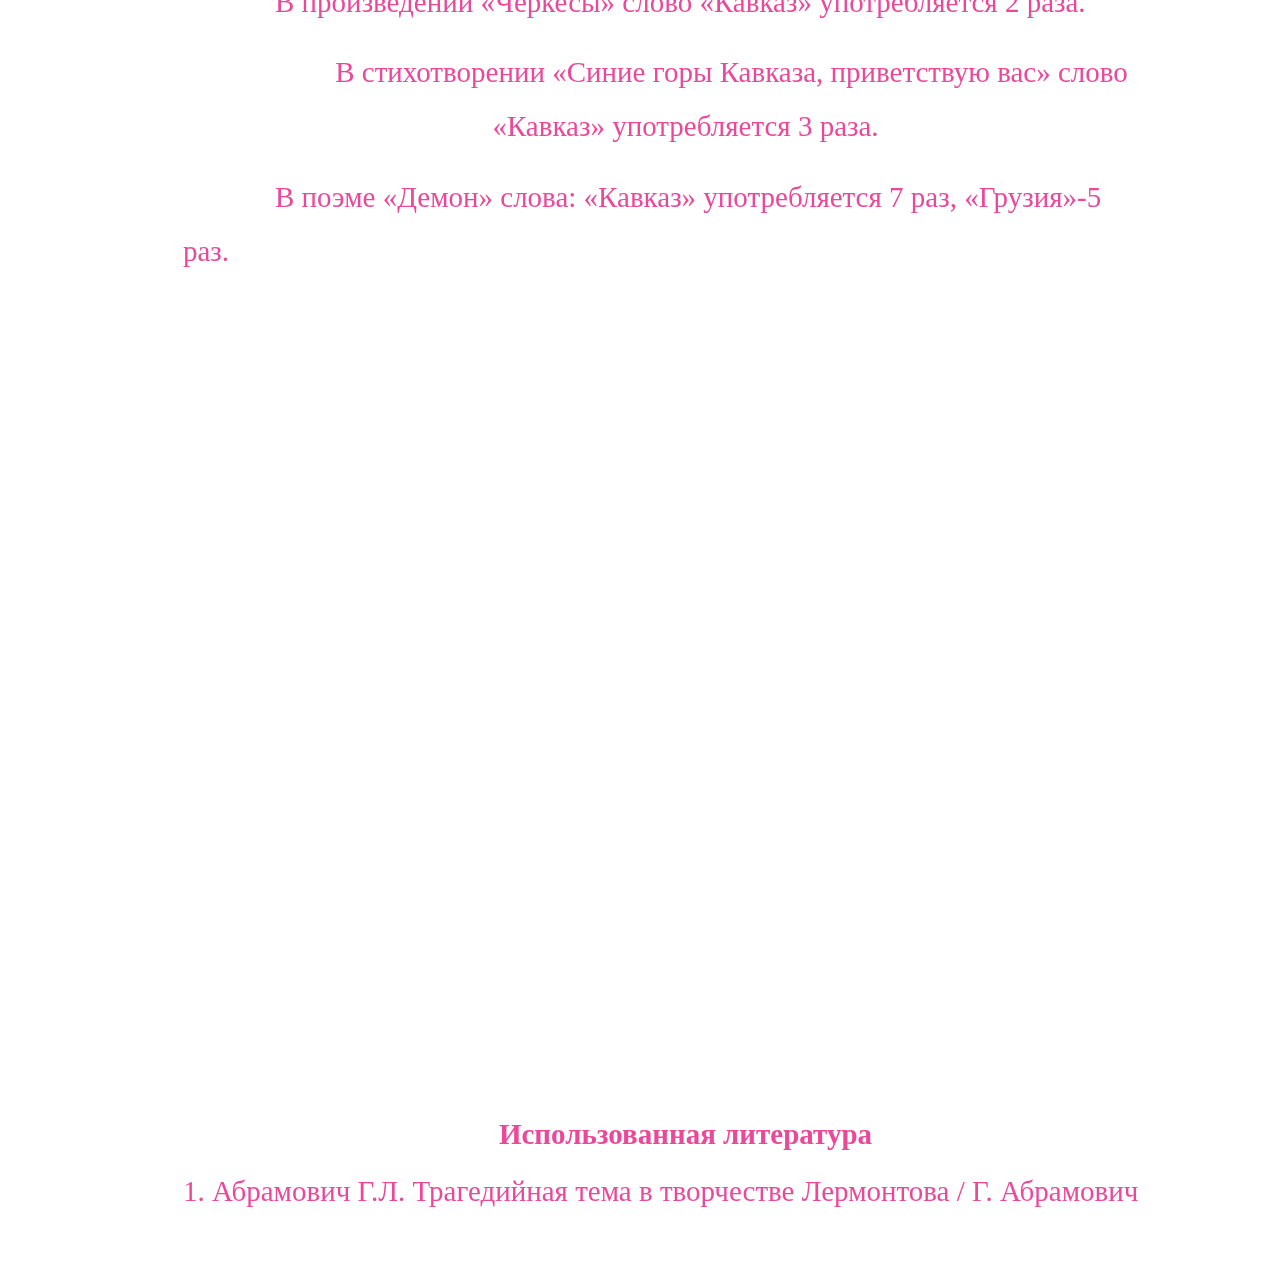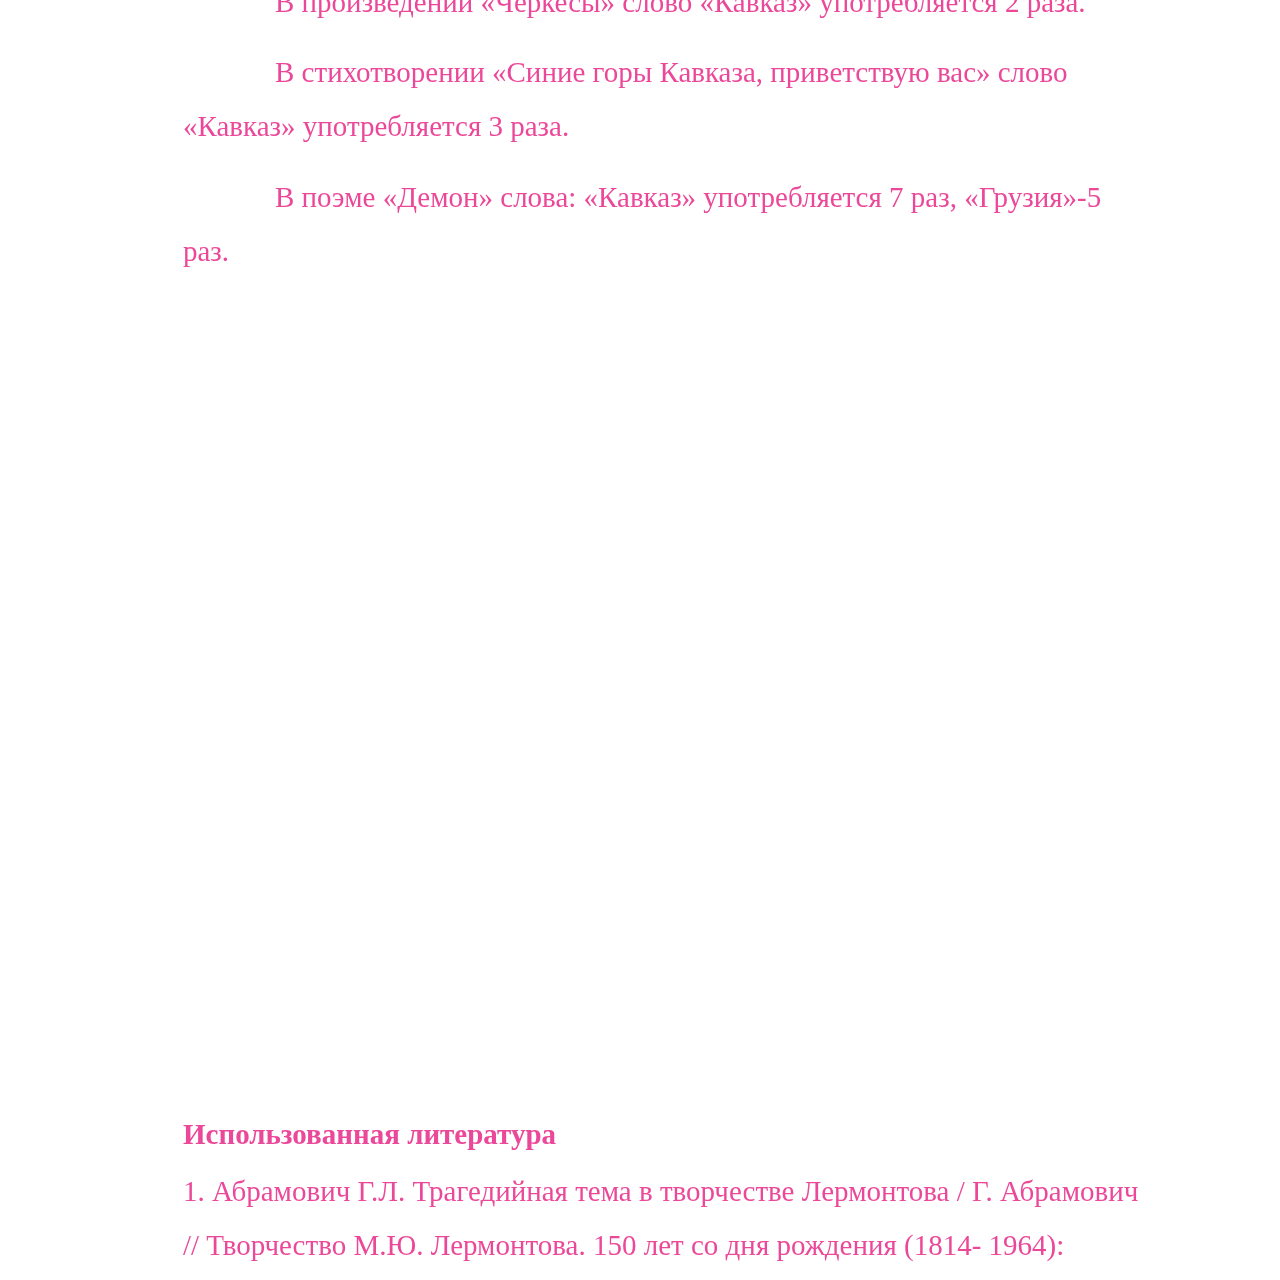--- a/index.html
+++ b/index.html
@@ -32,27 +32,28 @@
     white-space: nowrap;
     height: 54px;
   }
   .line.first-indent {
     padding-left: 92px;
   }
   .bib-heading {
     position: absolute;
     left: 183px;
     width: 1005px;
+    text-align: center;
     font-weight: bold;
     white-space: nowrap;
     height: 54px;
   }
   
   .p1 { top: -25px; }   
-  .p2 { top: 45px; }
+  .p2 { top: 45px; text-align: center; }
   .p3 { top: 170px; }
   .heading-pos { top: 1107px; }
   .bib1 { top: 1164px; font-family: Liberation Serif, serif; }
 </style>
 </head>
 <body>
 
 <div class="page">
 
   <div class="para p1">
@@ -66,16 +67,15 @@
 
   <div class="para p3">
     <div class="line first-indent">В поэме «Демон» слова: «Кавказ» употребляется 7 раз, «Грузия»-5</div>
     <div class="line">раз.</div>
   </div>
 
   <div class="bib-heading heading-pos">Использованная литература</div>
 
   <div class="para bib1">
     <div class="line">1. Абрамович Г.Л. Трагедийная тема в творчестве Лермонтова / Г. Абрамович</div>
-    <div class="line">// Творчество М.Ю. Лермонтова. 150 лет со дня рождения (1814- 1964):</div>
   </div>
 
 </div>
 
 </body></html>

